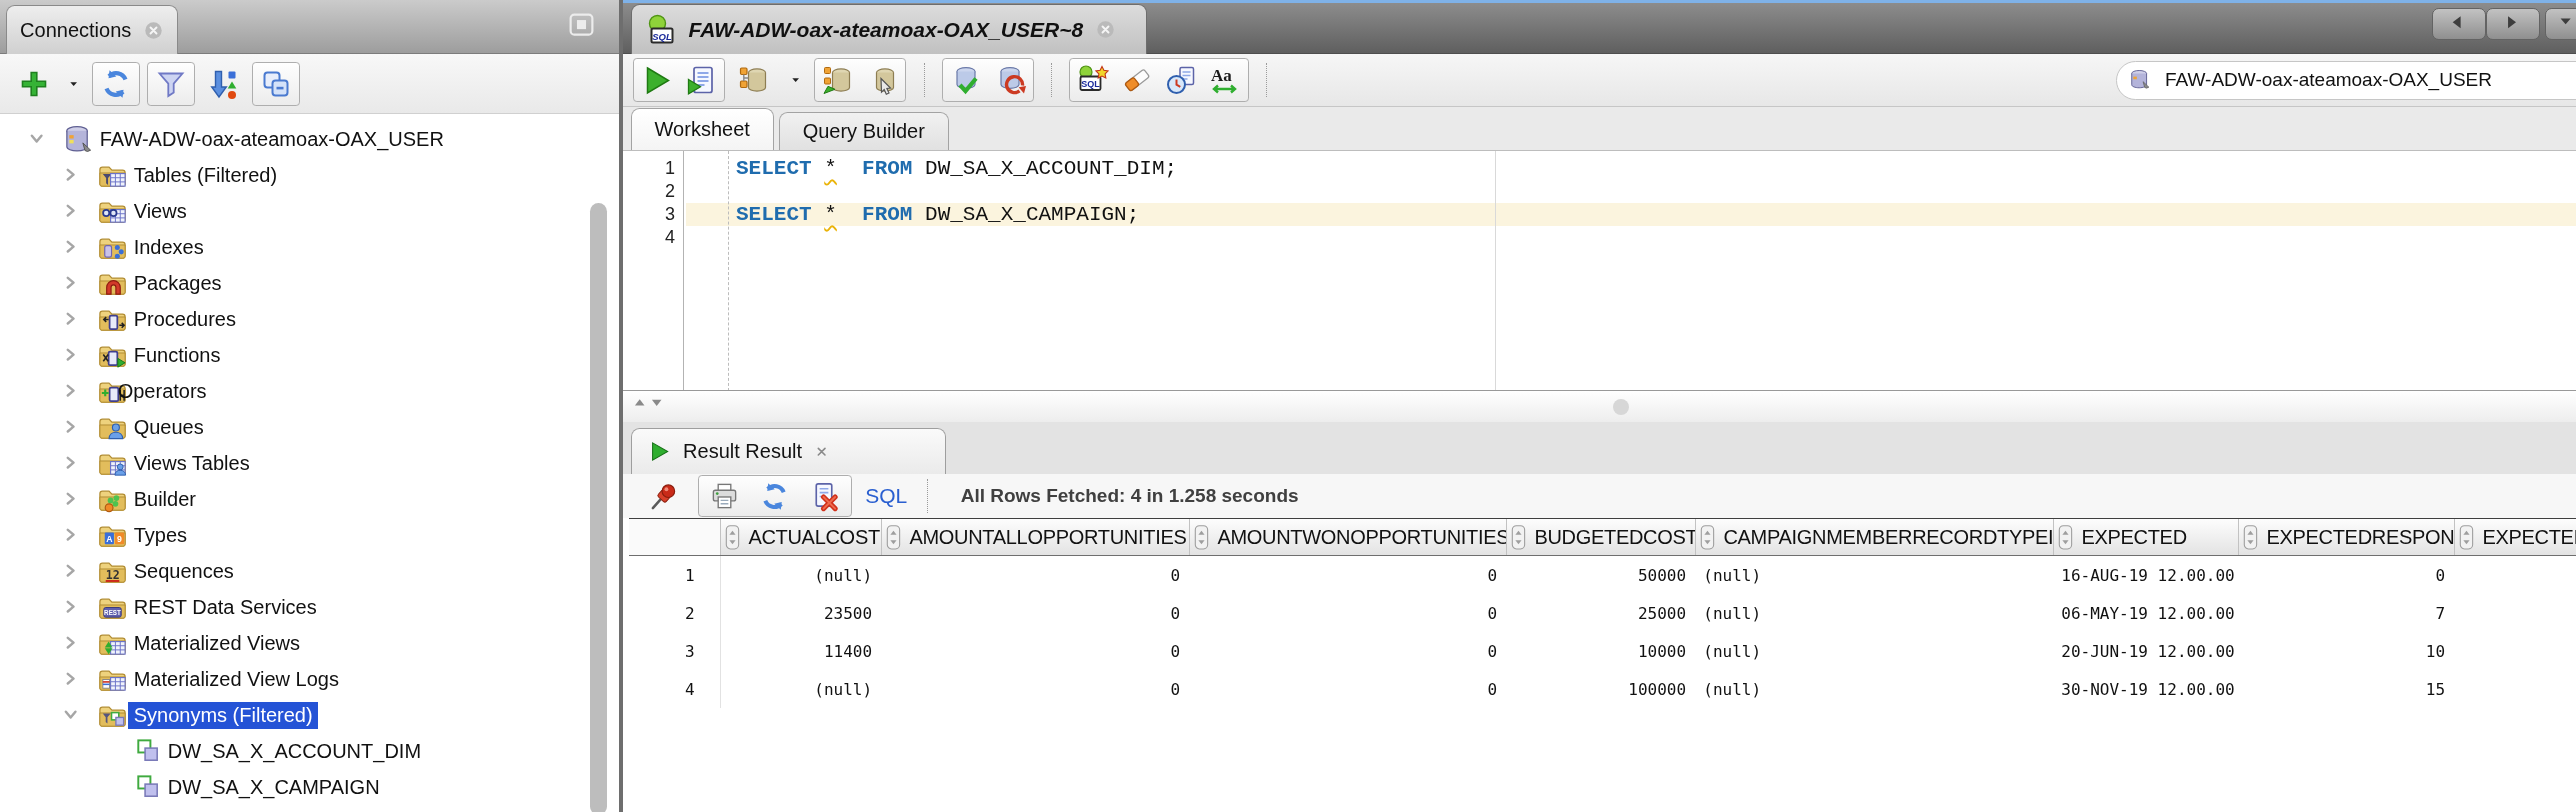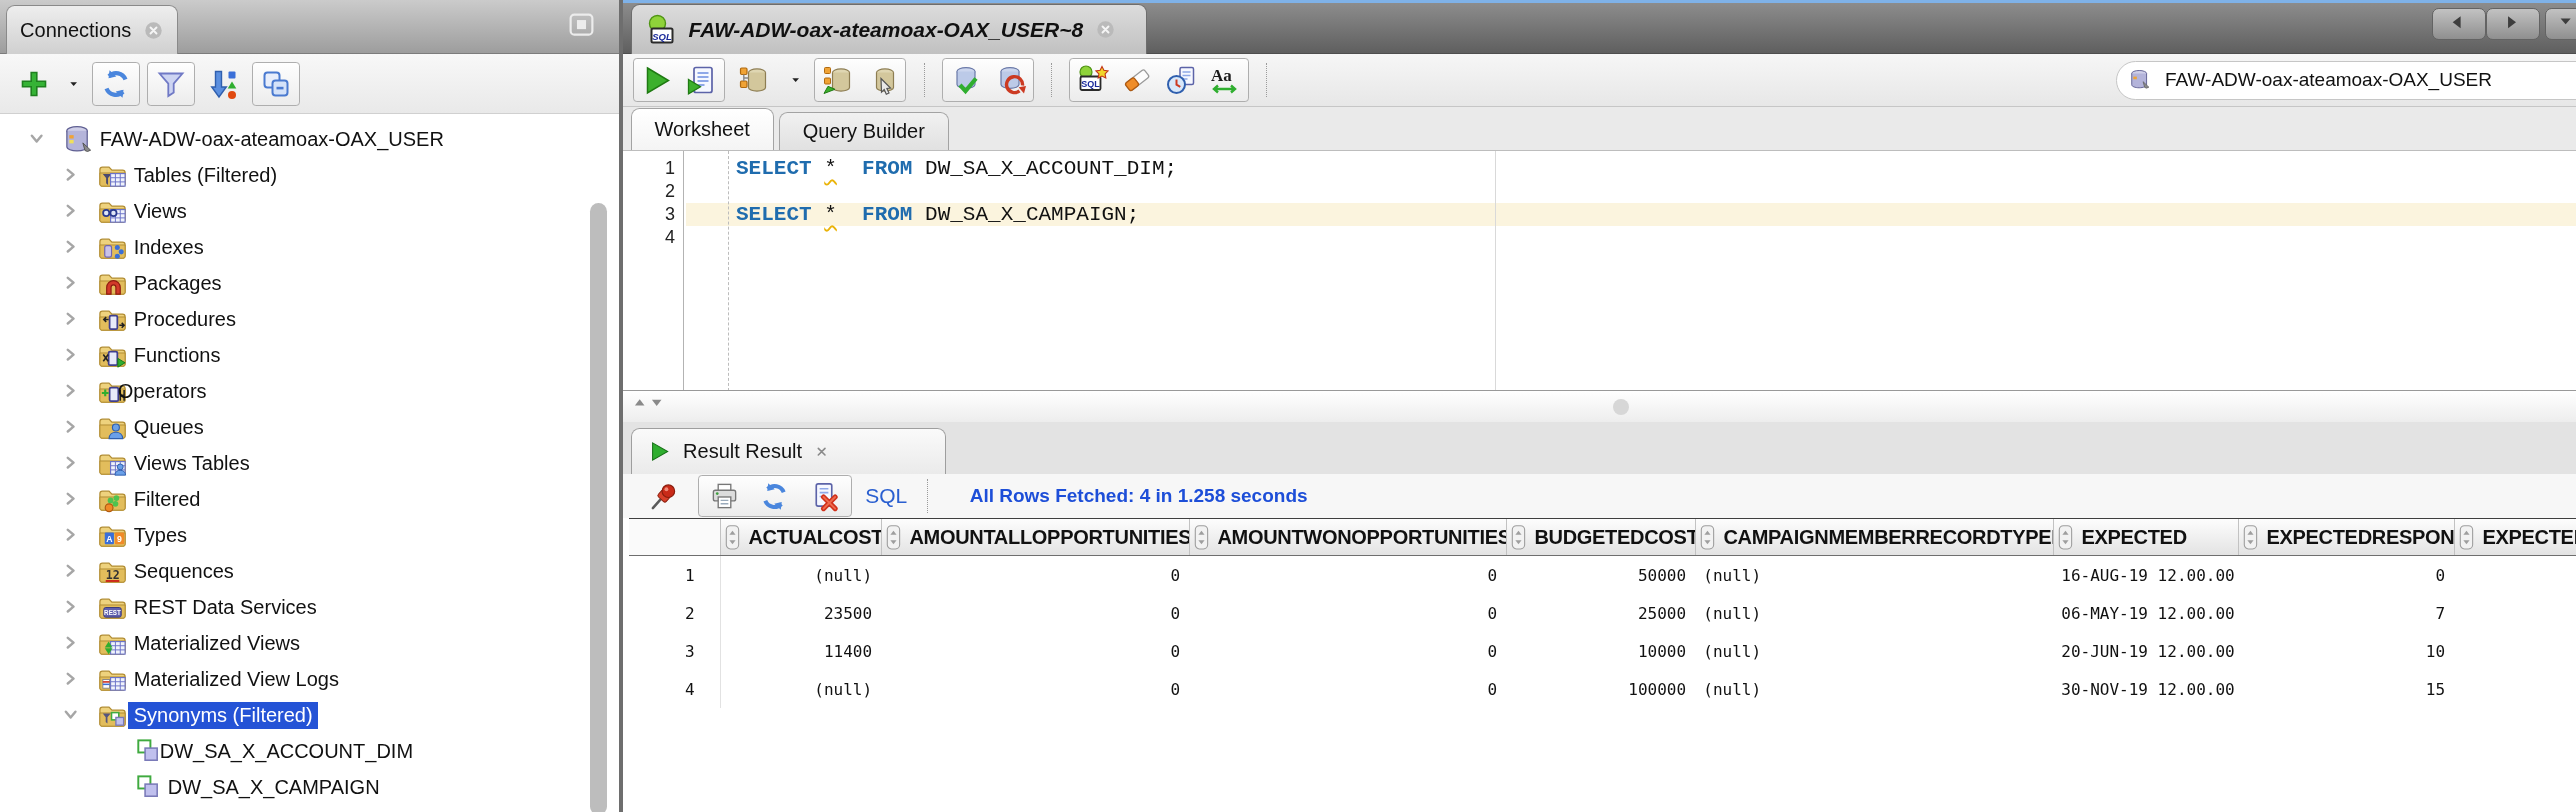--- a/index.html
+++ b/index.html
@@ -81,26 +81,26 @@
   .splitarrows{position:absolute;left:9.6px;top:4.8px;display:flex;gap:3.8px;}
 
   .rtabs{position:absolute;left:0;top:368px;right:0;height:53px;background:#e3e3e3;border-bottom:1px solid #ababab;}
   .rtab{position:absolute;left:7.6px;top:5.7px;height:47px;min-width:315px;
         background:linear-gradient(#fafafa,#eaeaea);border:1px solid #9e9e9e;border-bottom:none;
         border-radius:8.6px 8.6px 0 0;display:flex;align-items:center;gap:11.5px;padding:0 17px;font-size:20px;}
   .r-toolbar{position:absolute;left:0;top:420px;right:0;height:44px;background:#f7f7f7;
              display:flex;align-items:center;padding-left:15.3px;gap:9.6px;}
   .r-toolbar .tbtn{width:50px;height:38px;}
   .sqllabel{font-size:21px;color:#2a5fd0;margin-left:3.8px;}
-  .status{font-size:19px;font-weight:600;color:#1d4ed8;margin-left:23px;}
+  .status{font-size:19px;font-weight:600;color:#404040;margin-left:14px;}
 
   .grid{position:absolute;left:5.7px;top:464px;right:0;height:348px;overflow:hidden;}
   .ghead{display:flex;height:38px;width:2045px;border-top:1.9px solid #3f3f3f;border-bottom:1.9px solid #6e6e6e;}
   .gh{display:flex;align-items:center;gap:7.6px;padding-left:4.8px;border-right:1px solid #c2c2c2;
-      background:linear-gradient(#fdfdfd,#e3e3e3);font-size:20px;font-weight:bold;letter-spacing:-0.3px;
+      background:linear-gradient(#fdfdfd,#e3e3e3);font-size:20px;font-weight:normal;letter-spacing:-0.3px;
       white-space:nowrap;overflow:hidden;}
   .gh-num{width:92px;background:#fafafa;}
   .grow{display:flex;height:38px;width:2045px;background:#fff;}
   .gc{display:flex;align-items:center;font-family:"DejaVu Sans Mono",monospace;font-size:16px;
       white-space:nowrap;overflow:hidden;}
   .gc-num{width:92px;justify-content:flex-end;padding-right:25px;border-right:1px solid #e2e2e2;}
 </style>
 </head>
 <body>
 
@@ -402,21 +402,21 @@
         <span class="nicon icw" style="left:97px">
           <svg viewBox="0 0 32 32">
             <path d="M3 10c0-1.6 1-2.6 2.6-2.6h6.8l3 3h11c1.6 0 2.6 1 2.6 2.6v11.4c0 1.6-1 2.6-2.6 2.6H5.6C4 27 3 26 3 24.4z" fill="#eed27d" stroke="#b28d33" stroke-width="1.3"></path>
             <path d="M3 13.4h26v11c0 1.6-1 2.6-2.6 2.6H5.6C4 27 3 26 3 24.4z" fill="#e2bd5c" stroke="#b28d33" stroke-width="1"></path>
             <circle cx="14" cy="17" r="3" fill="#4fc24f"></circle>
             <circle cx="20" cy="14.5" r="3" fill="#4fc24f"></circle>
             <circle cx="19" cy="20.5" r="3" fill="#4fc24f"></circle>
             <circle cx="12.5" cy="24.5" r="4" fill="#f08a28" stroke="#b05a10" stroke-width="1.2"></circle>
           </svg>
         </span>
-        <span class="tlabel" style="left:128px">Filtered</span>
+        <span class="tlabel" style="left:128px">Builder</span>
       </div>
       <div class="trow">
         <span class="chev icw" style="left:63px">
           <svg viewBox="0 0 16 16">
             <path d="M5 3l6 5-6 5" fill="none" stroke="#a6a6a6" stroke-width="2.6" stroke-linecap="round" stroke-linejoin="round"></path>
           </svg>
         </span>
         <span class="nicon icw" style="left:97px">
           <svg viewBox="0 0 32 32">
             <path d="M3 10c0-1.6 1-2.6 2.6-2.6h6.8l3 3h11c1.6 0 2.6 1 2.6 2.6v11.4c0 1.6-1 2.6-2.6 2.6H5.6C4 27 3 26 3 24.4z" fill="#eed27d" stroke="#b28d33" stroke-width="1.3"></path>
@@ -515,21 +515,21 @@
         </span>
         <span class="tlabel sel" style="left:128px">Synonyms (Filtered)</span>
       </div>
       <div class="trow">
         <span class="nicon icw" style="left:132px">
           <svg viewBox="0 0 32 32">
             <rect x="6.5" y="4.5" width="12.5" height="12.5" fill="#fff" stroke="#3faa3f" stroke-width="2"></rect>
             <rect x="13.5" y="12.5" width="12.5" height="12.5" fill="#c0c0ee" stroke="#7a7ab8" stroke-width="1.6"></rect>
           </svg>
         </span>
-        <span class="tlabel" style="left:154px">DW_SA_X_ACCOUNT_DIM</span>
+        <span class="tlabel" style="left:162px">DW_SA_X_ACCOUNT_DIM</span>
       </div>
       <div class="trow">
         <span class="nicon icw" style="left:132px">
           <svg viewBox="0 0 32 32">
             <rect x="6.5" y="4.5" width="12.5" height="12.5" fill="#fff" stroke="#3faa3f" stroke-width="2"></rect>
             <rect x="13.5" y="12.5" width="12.5" height="12.5" fill="#c0c0ee" stroke="#7a7ab8" stroke-width="1.6"></rect>
           </svg>
         </span>
         <span class="tlabel" style="left:162px">DW_SA_X_CAMPAIGN</span>
       </div>

